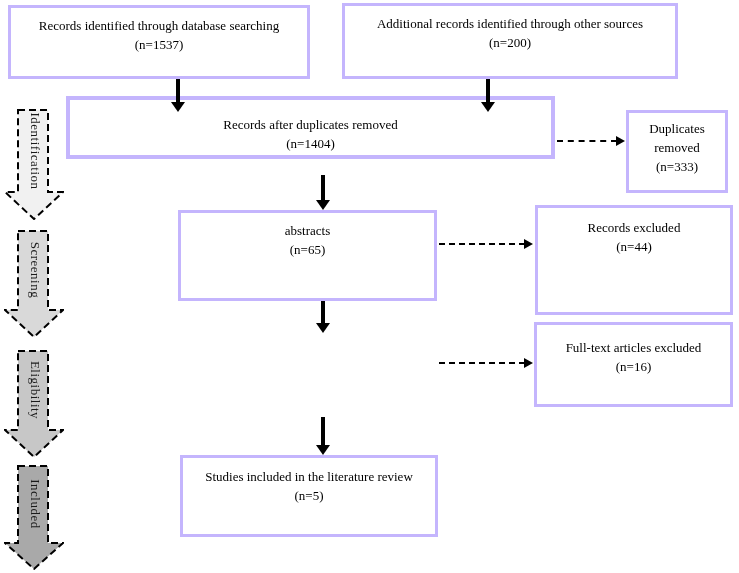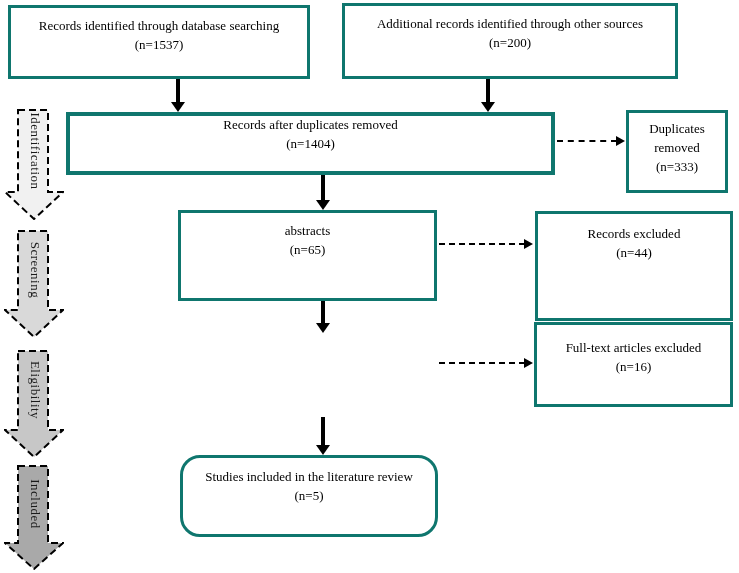--- a/index.html
+++ b/index.html
@@ -6,21 +6,21 @@
   .canvas{
     position:relative;
     width:739px;height:573px;
     background:#ffffff;
     font-family:"Liberation Serif", serif;
     overflow:hidden;
   }
   .box{
     position:absolute;
     box-sizing:border-box;
-    border:3px solid #0f766e;
+    border:3px solid #c4b5fd;
     background:#fff;
     text-align:center;
     padding:9px 4px 0 4px;
     font-size:13px;
     line-height:1.45;
     color:#000;
   }
   .box.thick{border-width:4px;}
   .vstem{position:absolute;width:4px;background:#000;}
   .vhead{
@@ -56,48 +56,48 @@
   <div class="box" style="left:8px;top:5px;width:302px;height:74px;">
     <div>Records identified through database searching</div>
     <div>(n=1537)</div>
   </div>
 
   <div class="box" style="left:342px;top:3px;width:336px;height:76px;">
     <div>Additional records identified through other sources</div>
     <div>(n=200)</div>
   </div>
 
-  <div class="box thick" style="left:66px;top:112px;width:489px;height:63px;padding-top:0;">
+  <div class="box thick" style="left:66px;top:96px;width:489px;height:63px;padding-top:16px;">
     <div>Records after duplicates removed</div>
     <div>(n=1404)</div>
   </div>
 
   <div class="box" style="left:626px;top:110px;width:102px;height:83px;padding-top:7px;">
     <div>Duplicates</div>
     <div>removed</div>
     <div>(n=333)</div>
   </div>
 
   <div class="box" style="left:178px;top:210px;width:259px;height:91px;">
     <div>abstracts</div>
     <div>(n=65)</div>
   </div>
 
-  <div class="box" style="left:535px;top:211px;width:198px;height:110px;padding-top:11px;">
+  <div class="box" style="left:535px;top:205px;width:198px;height:110px;padding-top:11px;">
     <div>Records excluded</div>
     <div>(n=44)</div>
   </div>
 
 
   <div class="box" style="left:534px;top:322px;width:199px;height:85px;padding-top:14px;">
     <div>Full-text articles excluded</div>
     <div>(n=16)</div>
   </div>
 
-  <div class="box" style="left:180px;top:455px;width:258px;height:82px;padding-top:10px;border-radius:20px;">
+  <div class="box" style="left:180px;top:455px;width:258px;height:82px;padding-top:10px;">
     <div>Studies included in the literature review</div>
     <div>(n=5)</div>
   </div>
 
   <div class="vstem" style="left:176px;top:79px;height:24px;"></div>
   <div class="vhead" style="left:171px;top:102px;"></div>
 
   <div class="vstem" style="left:486px;top:79px;height:24px;"></div>
   <div class="vhead" style="left:481px;top:102px;"></div>
 

